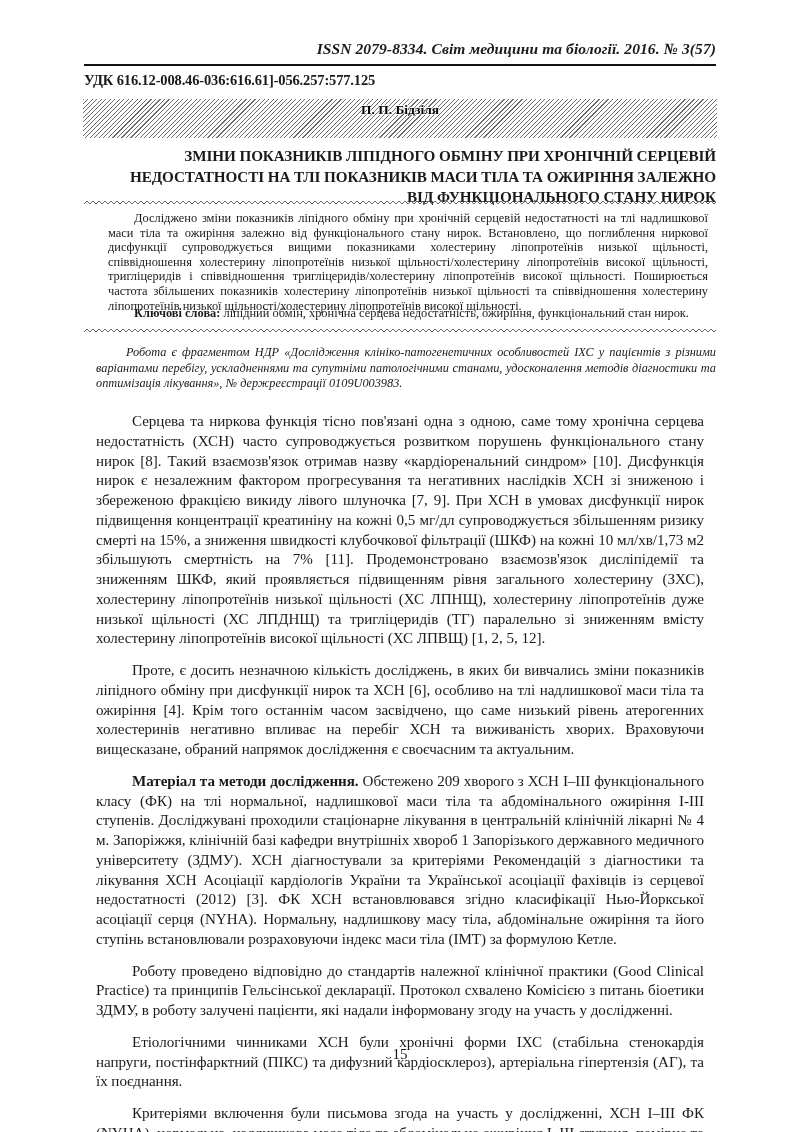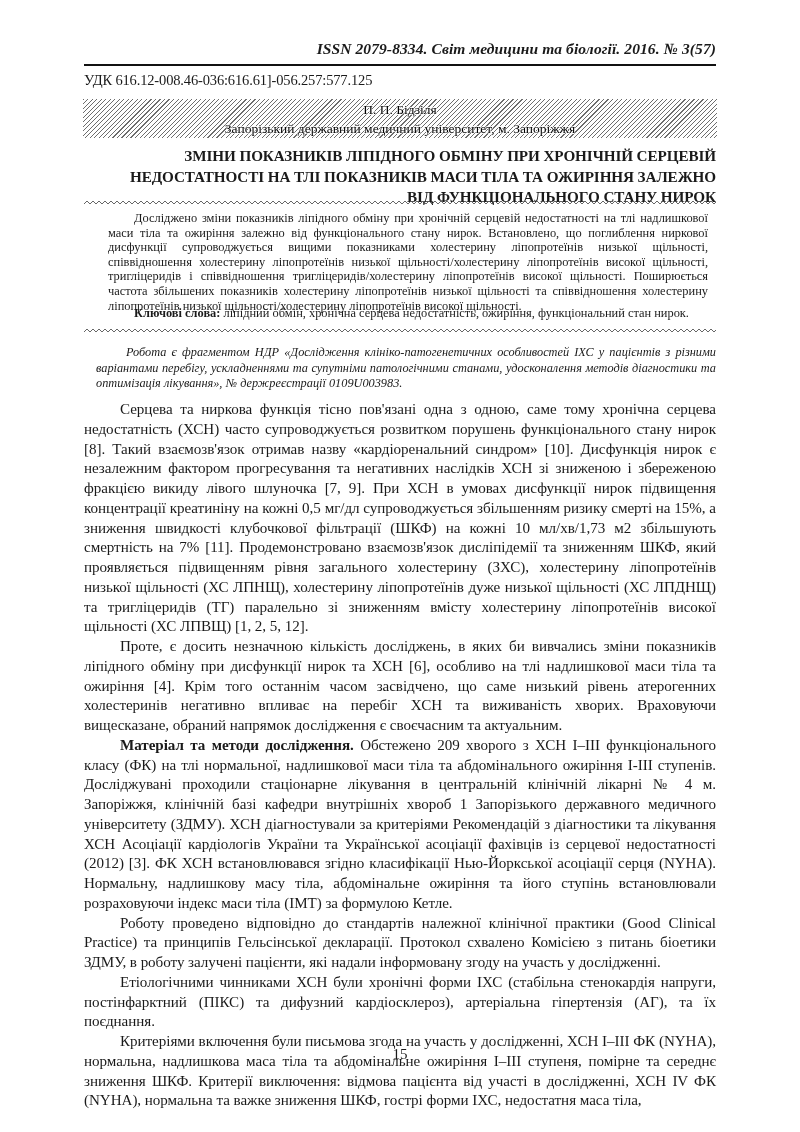--- a/index.html
+++ b/index.html
@@ -44,42 +44,42 @@
     width: 632px;
     height: 0;
     border-top: 2px solid #111;
   }
 
   
   .udc {
     position: absolute;
     left: 84px;
     top: 72px;
-    font-weight: normal;
+    font-weight: bold;
     font-size: 14.5px;
     letter-spacing: -0.15px;
     white-space: nowrap;
   }
 
   
   .author-band {
     position: absolute;
     left: 83px;
     top: 99px;
     width: 634px;
     height: 39px;
     background-color: #ffffff;
     background-image:
       repeating-linear-gradient(
         135deg,
         #6d6d6d 0px, #6d6d6d 0.8px,
         rgba(255,255,255,0) 0.8px, rgba(255,255,255,0) 3.2px
       );
     text-align: center;
-    font-weight: normal;
+    font-weight: bold;
     font-size: 13.5px;
     line-height: 19px;
     padding-top: 1px;
     box-sizing: border-box;
   }
   .author-band .ab-line {
     display: block;
     white-space: nowrap;
   }
   .author-band .ab-line span {
@@ -155,21 +155,21 @@
     position: absolute;
     left: 84px;
     top: 400px;
     width: 632px;
     font-size: 15.1px;
     line-height: 19.75px;
     text-align: justify;
     letter-spacing: -0.05px;
   }
   .body-text p {
-    margin: 0;
+    margin: 12px;
     text-indent: 36px;
   }
   .body-text p b { font-weight: bold; }
 
   
   .page-number {
     position: absolute;
     left: 0;
     top: 1046px;
     width: 800px;
@@ -182,21 +182,20 @@
 
 <div class="page">
 
   <div class="running-head">ISSN 2079-8334. Світ медицини та біології. 2016. № 3(57)</div>
   <div class="head-rule"></div>
 
   <div class="udc">УДК 616.12-008.46-036:616.61]-056.257:577.125</div>
 
   <div class="author-band">
     <span class="ab-line"><span>П. П. Бідзіля</span></span>
-    <span class="ab-line"><span>Запорізький державний медичний університет, м. Запоріжжя</span></span>
   </div>
 
   <div class="doc-title">
     <span class="t-line">ЗМІНИ ПОКАЗНИКІВ ЛІПІДНОГО ОБМІНУ ПРИ ХРОНІЧНІЙ СЕРЦЕВІЙ</span>
     <span class="t-line">НЕДОСТАТНОСТІ НА ТЛІ ПОКАЗНИКІВ МАСИ ТІЛА ТА ОЖИРІННЯ ЗАЛЕЖНО</span>
     <span class="t-line">ВІД ФУНКЦІОНАЛЬНОГО СТАНУ НИРОК</span>
   </div>
 
   <div class="wavy" style="top:200px;">
     <svg width="632" height="6" viewBox="0 0 632 6" xmlns="http://www.w3.org/2000/svg">

